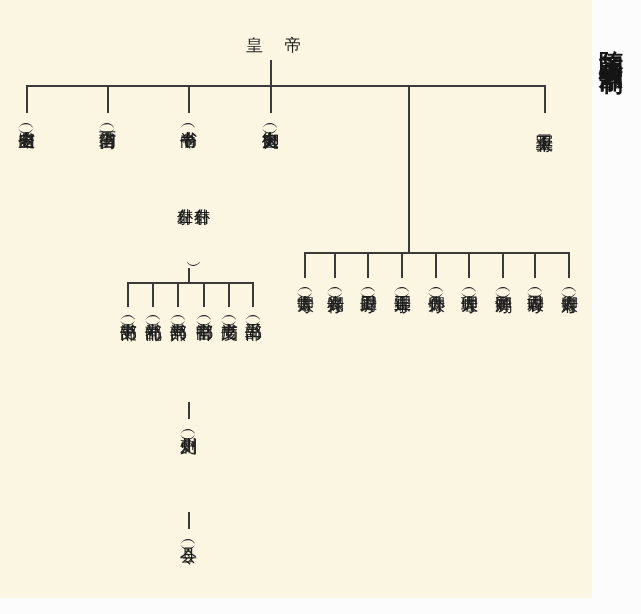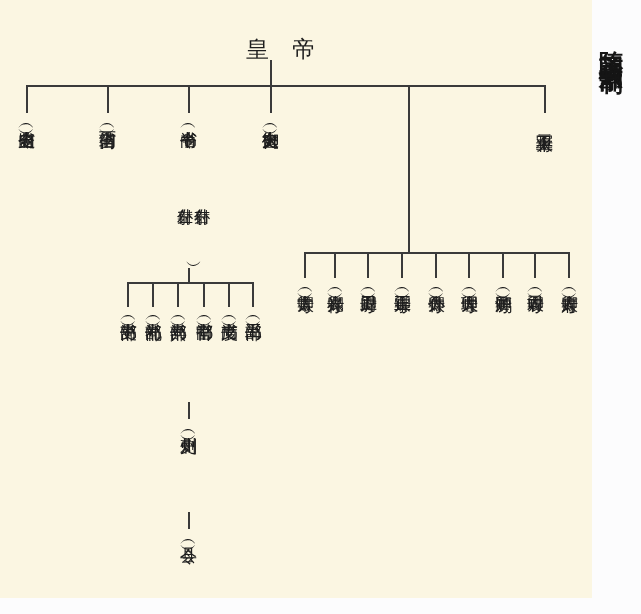--- a/index.html
+++ b/index.html
@@ -20,21 +20,21 @@
     position: absolute;
     writing-mode: vertical-rl;
     text-orientation: upright;
     font-size: 17px;
     line-height: 20px;
     letter-spacing: 0px;
     white-space: nowrap;
   }
   .emperor {
     position: absolute; left: 246px; top: 34px;
-    font-size: 23px; letter-spacing: 8px; white-space: nowrap;
+    font-size: 17px; letter-spacing: 8px; white-space: nowrap;
   }
   .title {
     position: absolute; left: 596px; top: 32px;
     writing-mode: vertical-rl; text-orientation: upright;
     font-family: "DejaVu Serif", "Liberation Serif", serif;
     font-size: 24px; line-height: 30px; letter-spacing: 3px;
     font-weight: bold; color: #151515;
   }
   .tiny { font-size: 16px; }
 </style>

